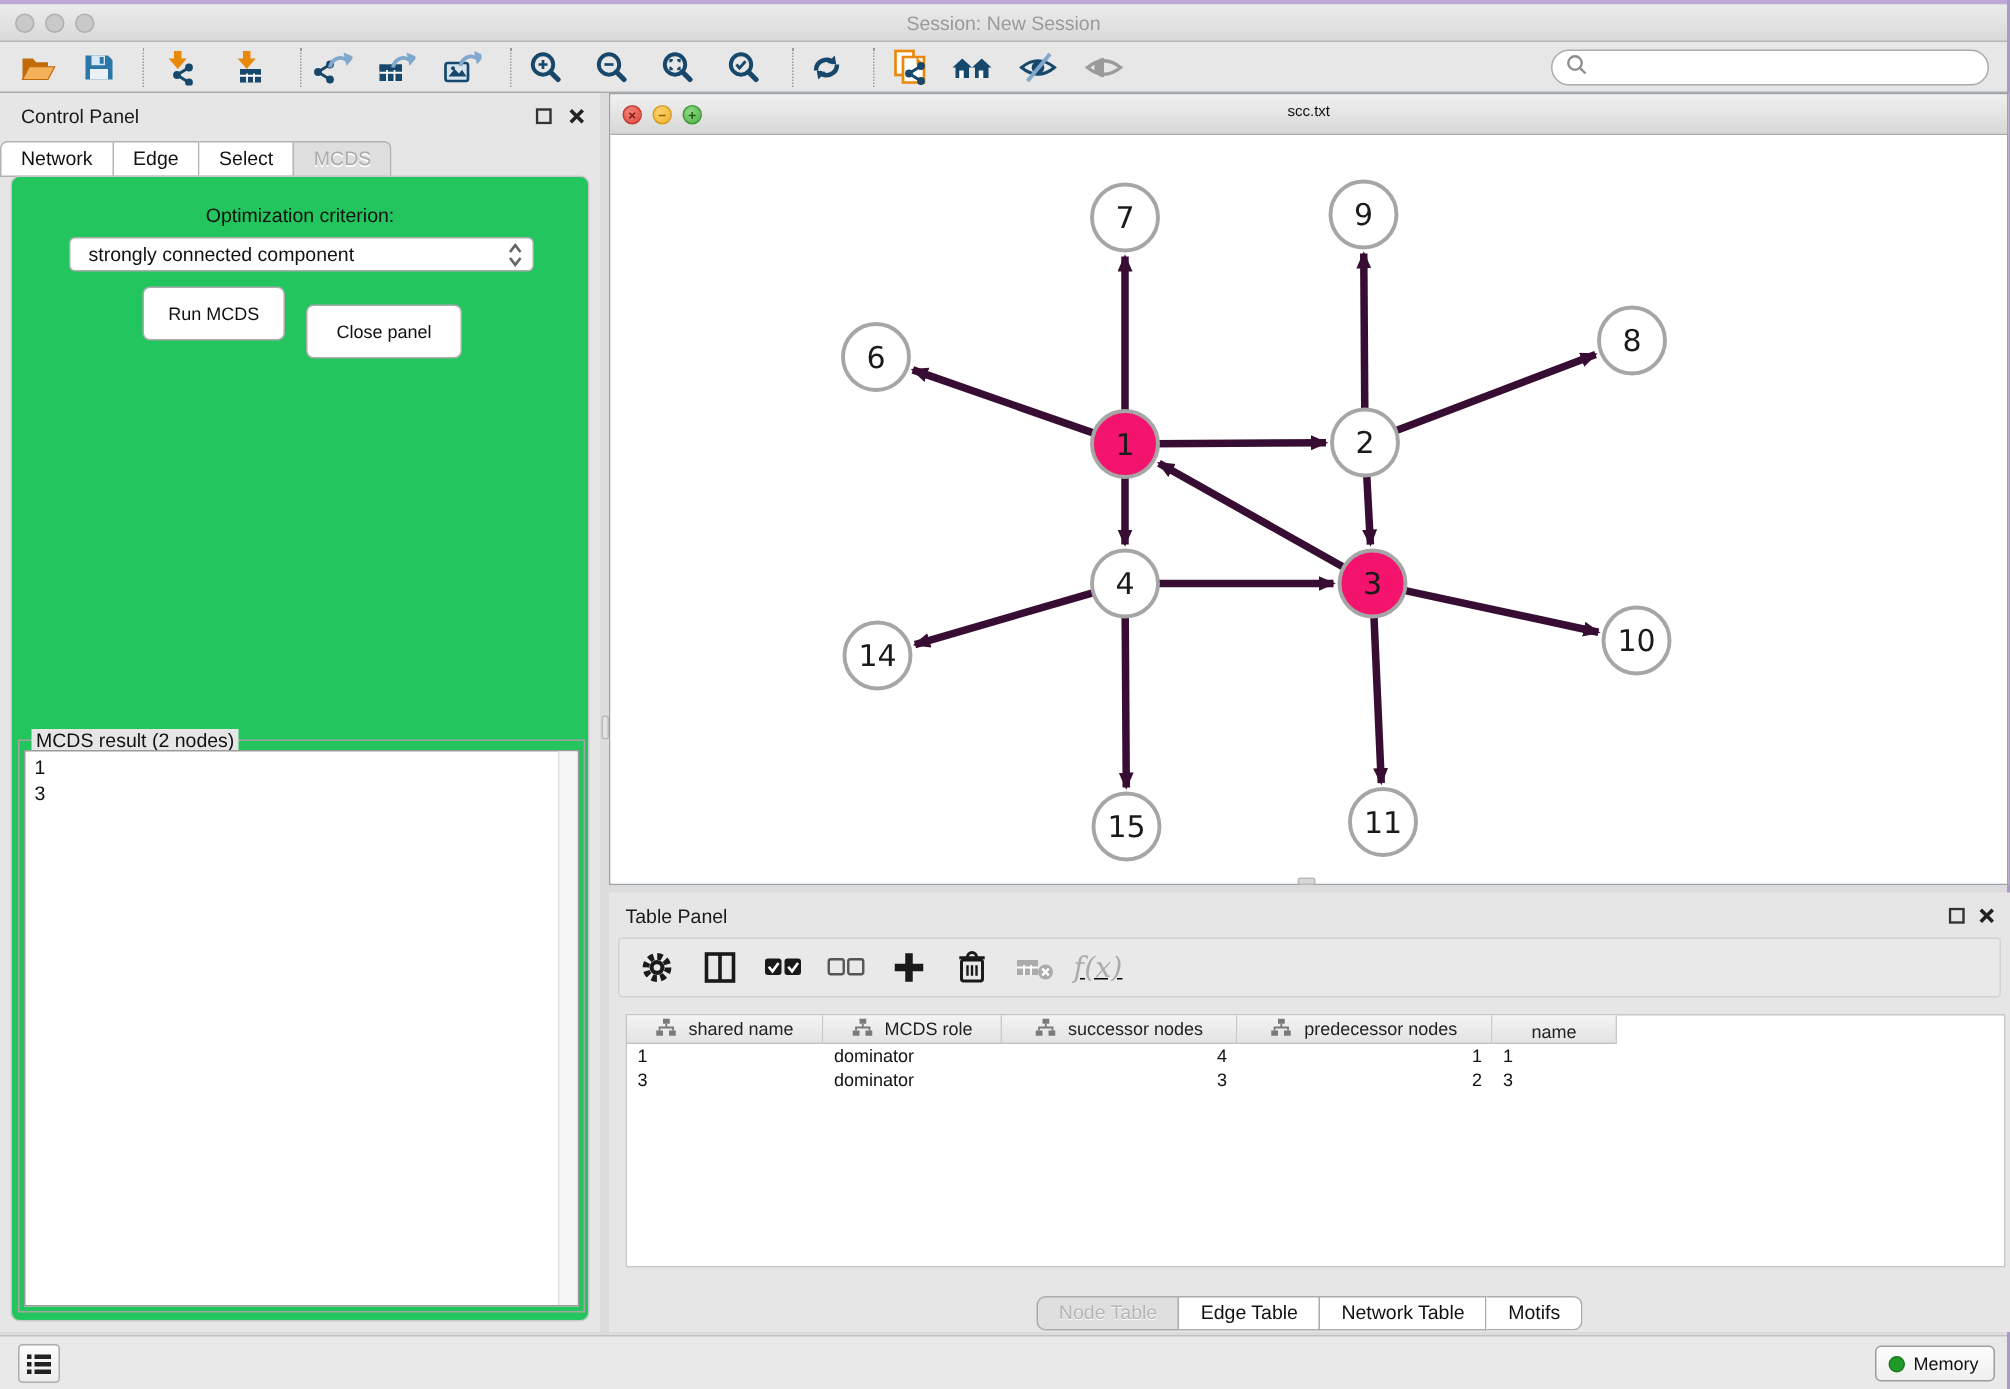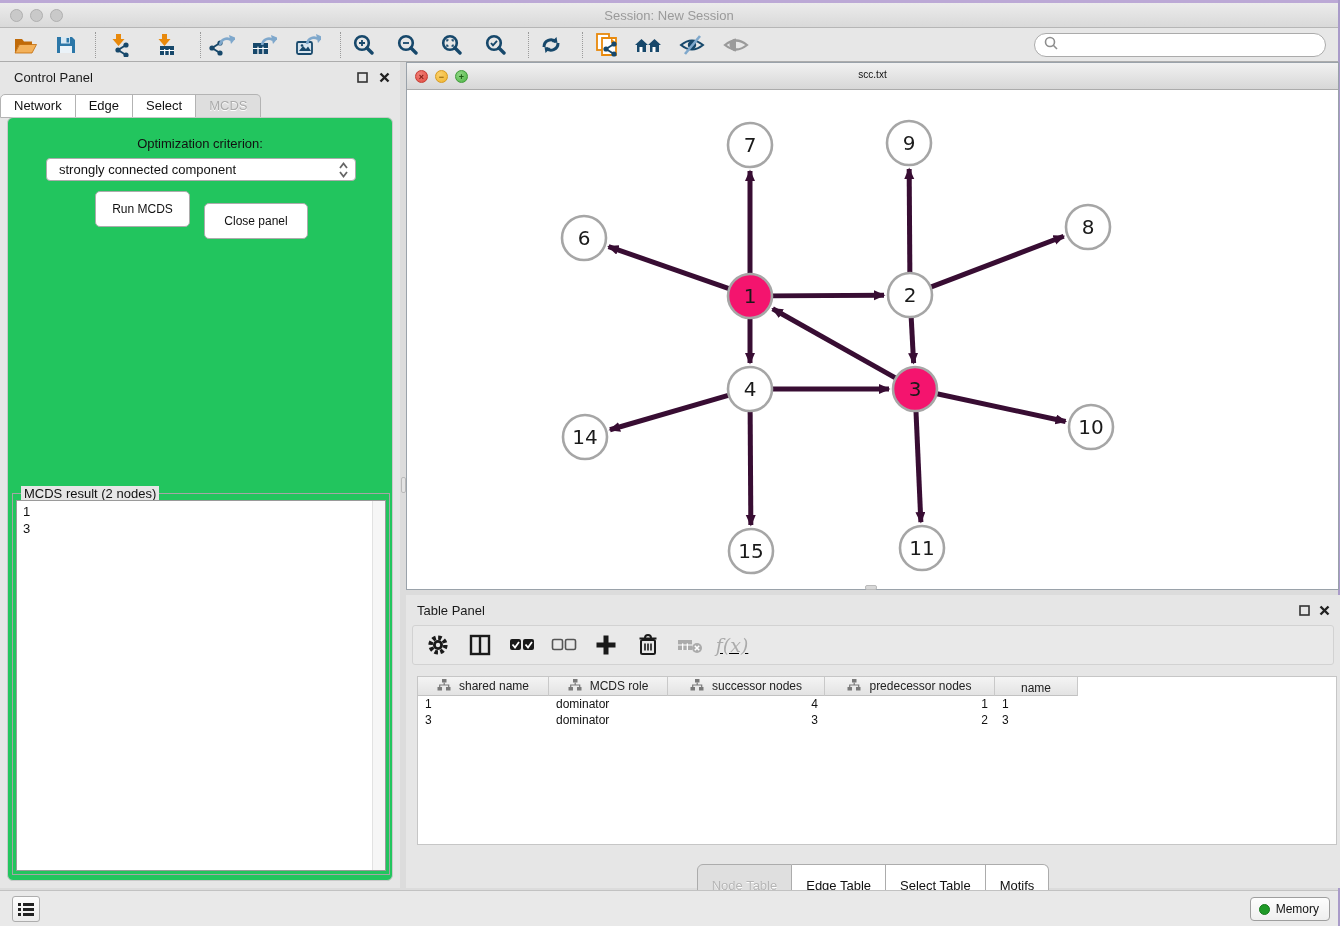--- a/index.html
+++ b/index.html
@@ -67,21 +67,21 @@
   .t-toolbar { position:absolute; left:6px; top:30px; right:6px; height:40px; background:#E9E9E9;
     border:1px solid #D2D2D2; border-radius:3px; display:flex; align-items:center; padding-left:12px; gap:16px; }
   .t-tb-icon { width:26px; height:26px; display:flex; align-items:center; justify-content:center;text-decoration:underline; }
   .tablebox { position:absolute; left:11px; top:81px; width:920px; height:169px; background:#FFFFFF; border:1px solid #C6C6C6; }
   .thead { display:flex; height:19px; }
   .th { background:linear-gradient(#F4F4F4,#E3E3E3); border-right:1px solid #C9C9C9; border-bottom:1px solid #C2C2C2;
     font-size:12px; color:#222; display:flex; align-items:center; justify-content:center; gap:8px; }
   .trow { display:flex; height:16px; font-size:12px; color:#111; }
   .td { padding:1px 7px 0; overflow:hidden; }
   .t-tabs { position:absolute; left:0; top:269px; width:100%; display:flex; justify-content:center; }
-  .t-tab { font-size:13px; padding:13px 14px 4px; background:#FFFFFF; border:1px solid #ACACAC; border-left:none; color:#111; }
+  .t-tab { font-size:13px; padding:2px 14px 4px; background:#FFFFFF; border:1px solid #ACACAC; border-left:none; color:#111; }
   .t-tab:first-child { border-left:1px solid #ACACAC; border-radius:6px 0 0 6px; }
   .t-tab:last-child { border-radius:0 6px 6px 0; }
   .t-tab.active { background:#DFDFDF; color:#B5B5B5; text-shadow:0 1px 0 #fff; }
 
   
   .statusbar { position:absolute; left:0; top:890px; width:100%; height:36px; background:#E9E9E9; border-top:1px solid #C2C2C2; }
   .sb-left-btn { position:absolute; left:12px; top:5px; width:28px; height:26px; background:linear-gradient(#FDFDFD,#ECECEC);
     border:1px solid #ADADAD; border-radius:3px; display:flex; align-items:center; justify-content:center; }
   .memory-btn { position:absolute; right:8px; top:6px; height:24px; padding:0 10px 0 8px; background:linear-gradient(#FDFDFD,#EFEFEF);
     border:1px solid #9E9E9E; border-radius:4px; display:flex; align-items:center; gap:6px; font-size:12px; color:#111; }
@@ -494,21 +494,21 @@
             <div class="td" style="width: 119px; text-align: left;">dominator</div>
             <div class="td" style="width: 157px; text-align: right;">3</div>
             <div class="td" style="width: 170px; text-align: right;">2</div>
             <div class="td" style="width: 83px; text-align: left;">3</div>
           </div>
         </div>
     </div>
     <div class="t-tabs" id="table-tabs">
         <div class="t-tab active">Node Table</div>
         <div class="t-tab">Edge Table</div>
-        <div class="t-tab">Select Table</div>
+        <div class="t-tab">Network Table</div>
         <div class="t-tab">Motifs</div>
       </div>
   </div>
 
   <div class="statusbar">
     <div class="sb-left-btn">
       <svg width="18" height="16">
         <rect x="1" y="2" width="3" height="3" fill="#222"></rect>
           <rect x="6" y="2" width="11" height="3" fill="#222"></rect>
         <rect x="1" y="7" width="3" height="3" fill="#222"></rect>

